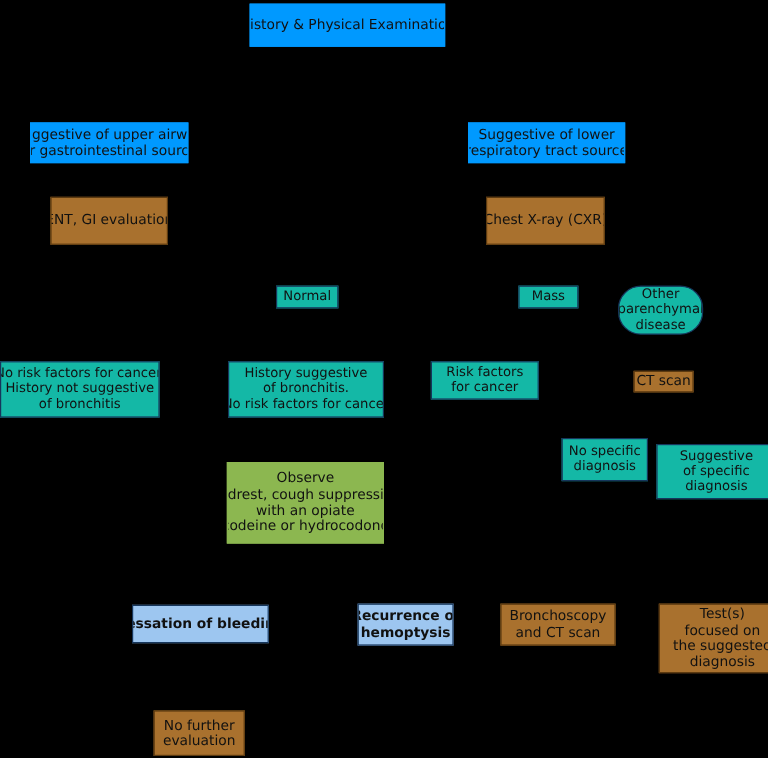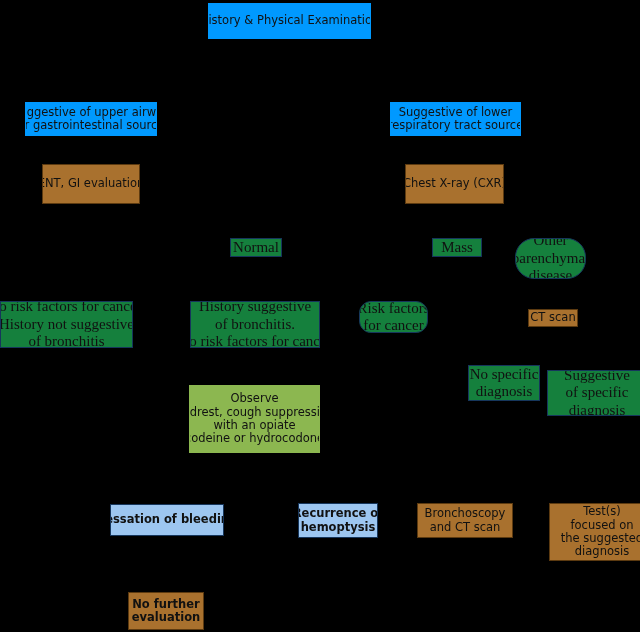--- a/index.html
+++ b/index.html
@@ -38,41 +38,40 @@
     display: block;
     white-space: pre;
   }
   
   .v-brightblue {
     background: #0099FF;
     border: 1px solid #0099FF;
     font-size: 11.5px;
   }
   .v-lightblue {
-    background: #15803d;
+    background: #14b8a6;
     border: 1px solid #16365C;
-    font-size: 15px;
-    font-family: Liberation Serif, serif;
+    font-size: 11px;
   }
   .v-lightblue-bold {
     background: #9DC6F0;
     border: 1px solid #16365C;
     font-size: 11.5px;
     font-weight: bold;
   }
   .v-brown {
     background: #A9712E;
     border: 1px solid #5C3A10;
     font-size: 11.5px;
   }
   .v-brown-bold {
     background: #A9712E;
     border: 1px solid #5C3A10;
     font-size: 11.5px;
-    font-weight: bold;
+    font-weight: normal;
     justify-content: center;
   }
   .v-green {
     background: #8CB750;
     border: 1px solid #8CB750;
     font-size: 11.5px;
   }
 </style>
 </head>
 <body>
@@ -109,21 +108,21 @@
     <div class="node v-lightblue" style="left: 0px; top: 301px; width: 133px; height: 47px;">
       <span class="label">No risk factors for cancer.
 History not suggestive
 of bronchitis</span>
     </div>
     <div class="node v-lightblue" style="left: 190px; top: 301px; width: 130px; height: 47px;">
       <span class="label">History suggestive
 of bronchitis.
 No risk factors for cancer</span>
     </div>
-    <div class="node v-lightblue" style="left: 359px; top: 301px; width: 69px; height: 32px; border-radius: 12px;">
+    <div class="node v-lightblue" style="left: 359px; top: 301px; width: 90px; height: 32px;">
       <span class="label">Risk factors
 for cancer</span>
     </div>
     <div class="node v-brown" style="left: 528px; top: 309px; width: 50px; height: 18px;">
       <span class="label">CT scan</span>
     </div>
     <div class="node v-lightblue" style="left: 468px; top: 365px; width: 72px; height: 36px;">
       <span class="label">No specific
 diagnosis</span>
     </div>

